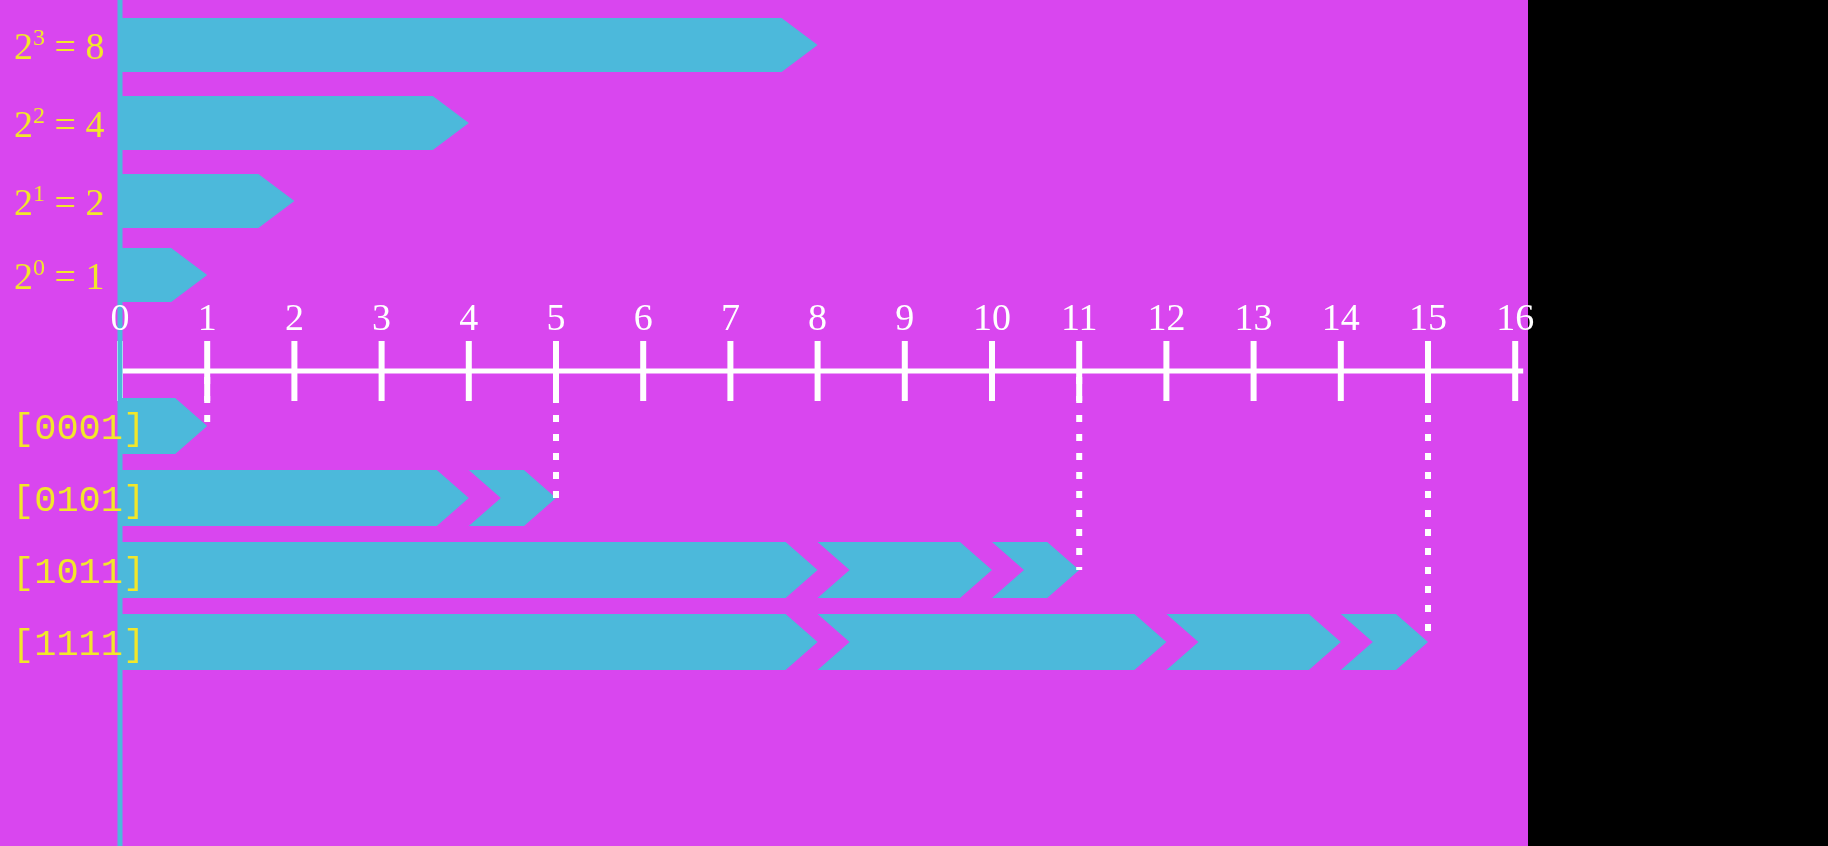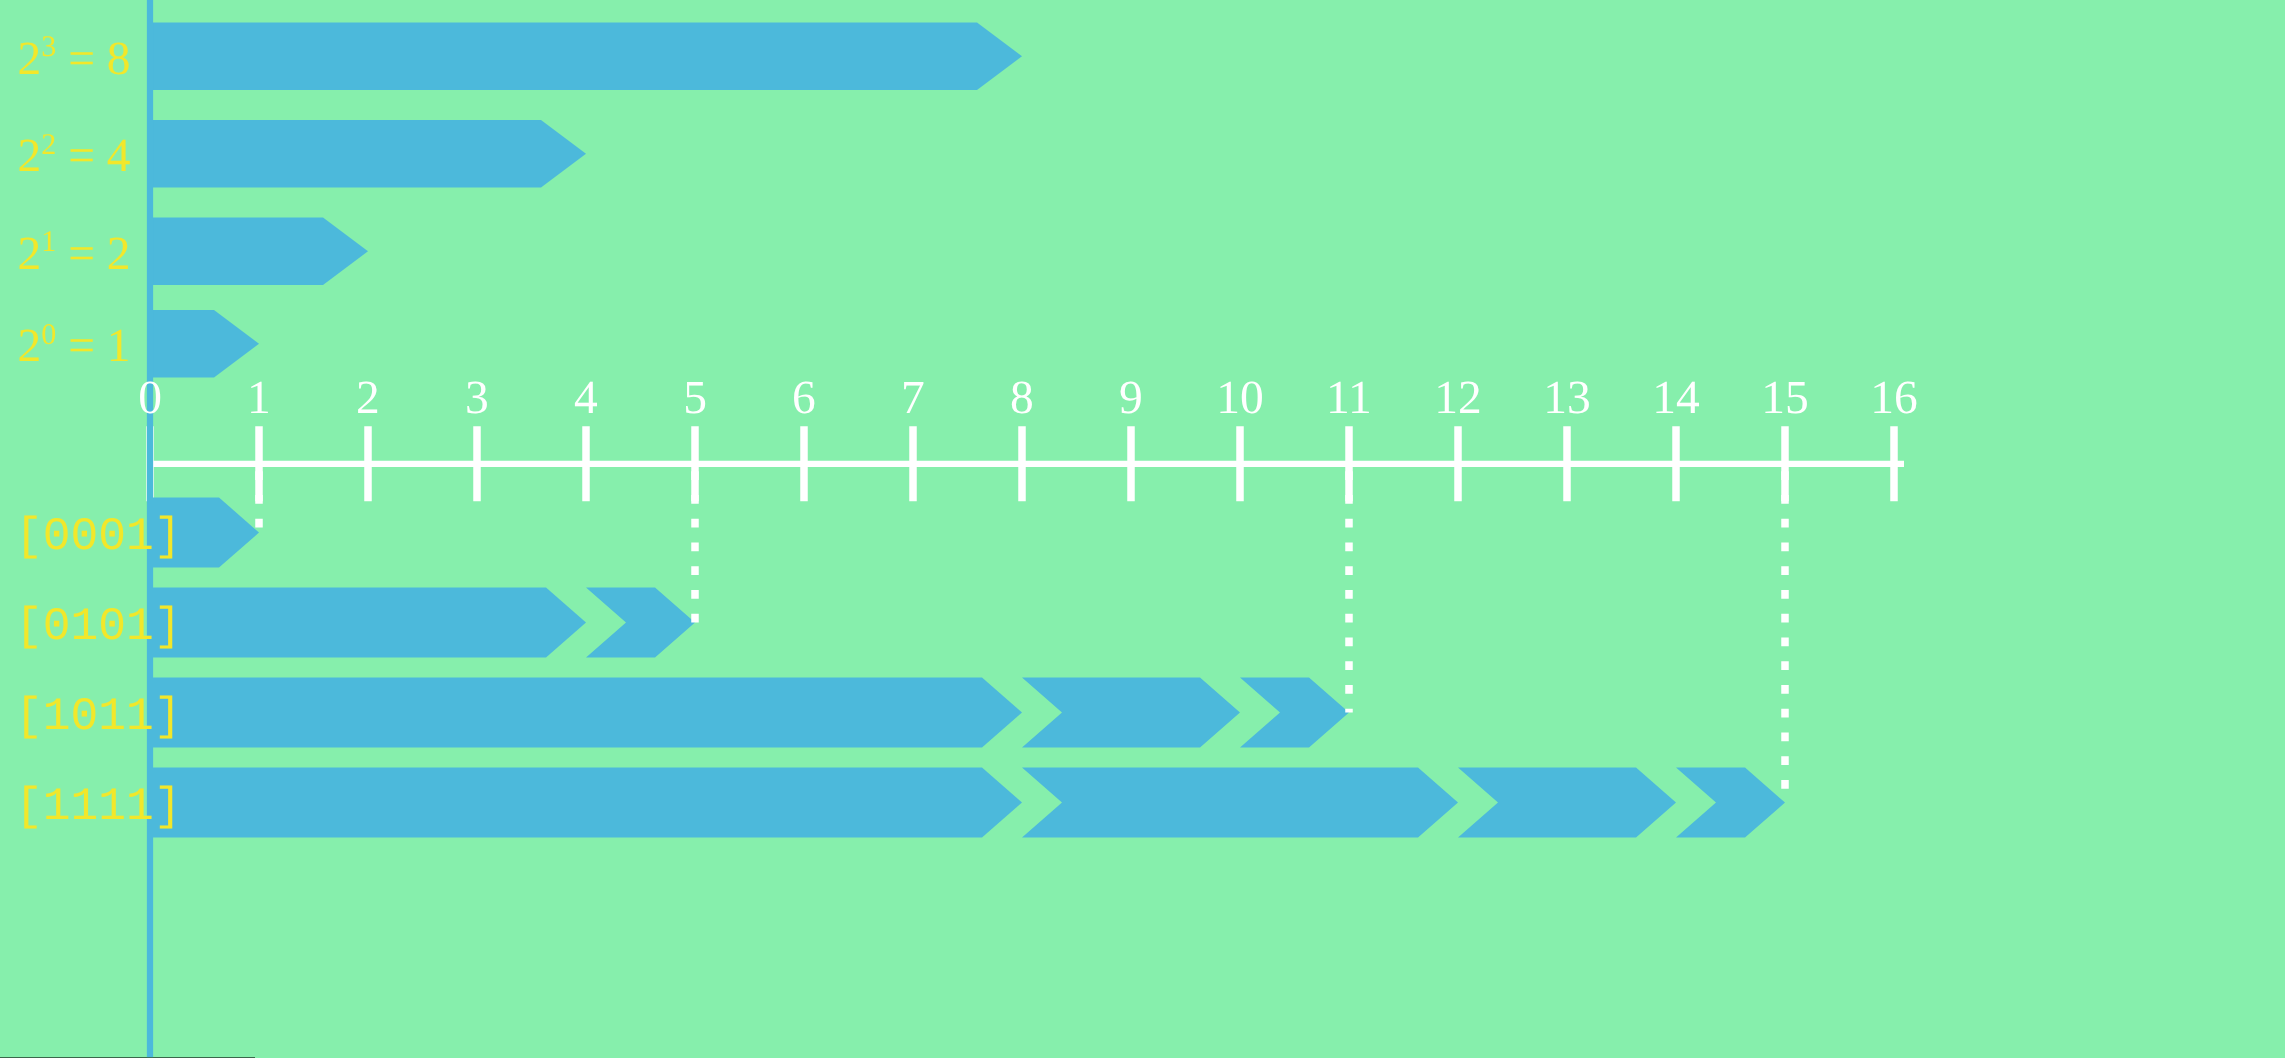--- a/index.html
+++ b/index.html
@@ -1,18 +1,18 @@
 <!DOCTYPE html>
 <html><head>
 <meta charset="utf-8">
 <style>
   html,body{margin:0;padding:0;background:#000;}
   body{width:1828px;height:846px;overflow:hidden;
        font-family:"Liberation Serif",serif;}
-  #stage{position:relative;width:1828px;height:846px;background:#86efac;}
+  #stage{position:relative;width:1528px;height:846px;background:#d946ef;}
   svg#fig{position:absolute;left:0;top:0;width:1828px;height:846px;display:block;}
   .legend-label{fill:#f2e72a;font-family:"Liberation Serif",serif;font-size:38px;}
   .legend-label tspan.sup{font-size:24px;}
   .bin-label{fill:#f2e72a;font-family:"Liberation Mono",monospace;font-size:37px;letter-spacing:0px;}
   .tick-label{fill:#ffffff;font-family:"Liberation Serif",serif;font-size:38px;text-anchor:middle;}
   .bar{fill:#4cb9db;}
   .axis-line{stroke:#ffffff;stroke-width:5;}
   .tick{stroke:#ffffff;stroke-width:6;}
   .origin-line{stroke:#4cb9db;stroke-width:5;}
   .guide{stroke:#ffffff;stroke-width:6;stroke-dasharray:7 12;stroke-linecap:butt;fill:none;}

